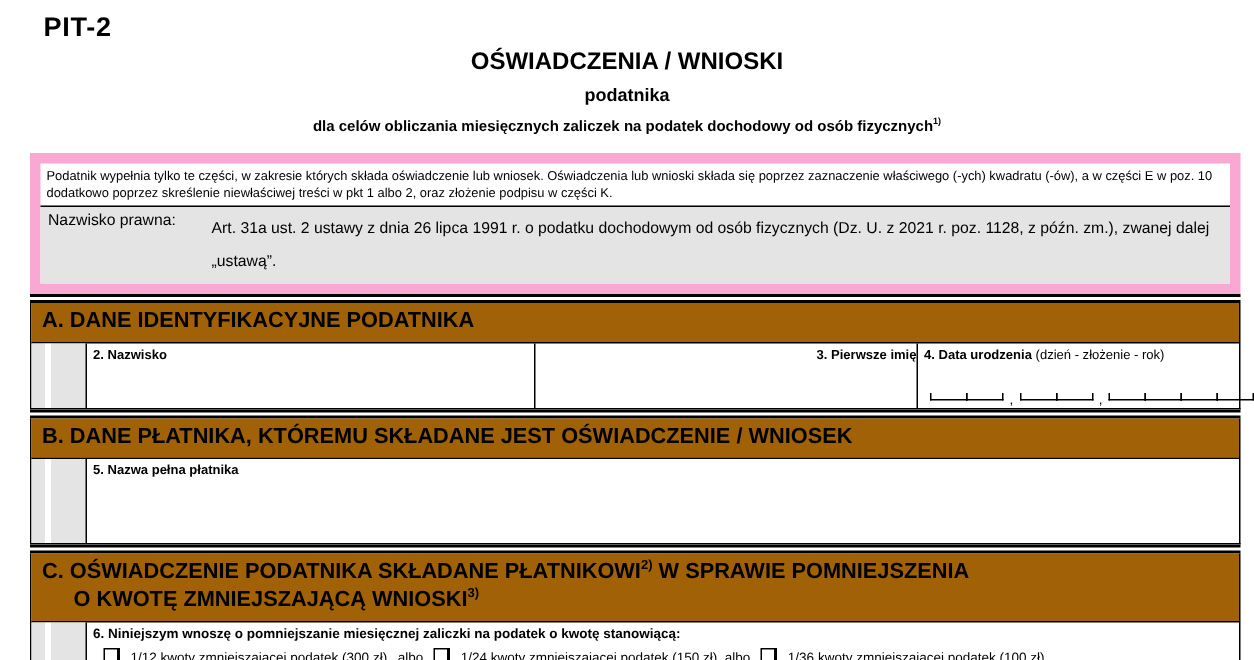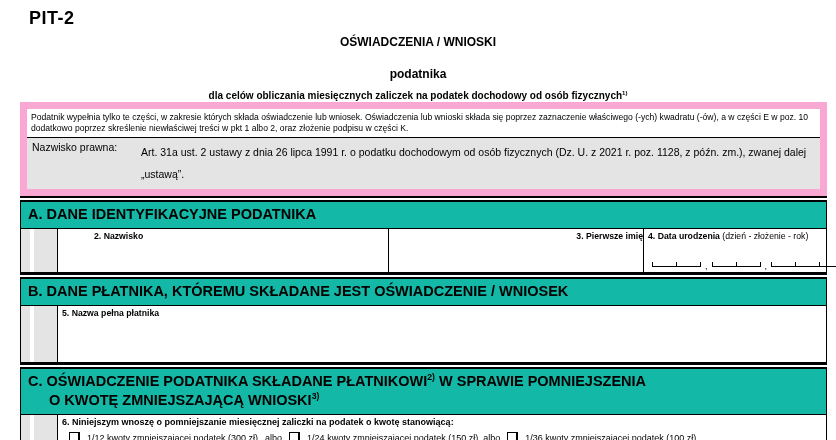--- a/index.html
+++ b/index.html
@@ -3,46 +3,46 @@
 <meta charset="utf-8">
 <style>
   * { margin:0; padding:0; box-sizing:border-box; }
   html,body { width:836px; height:440px; }
   body {
     position:relative; overflow:hidden; background:#ffffff; color:#000;
     font-family:"Liberation Sans", sans-serif; -webkit-font-smoothing:antialiased;
   }
   .pit-code { position:absolute; left:29px; top:8px; font-size:18px; font-weight:bold; letter-spacing:.5px; }
   .title-block { position:absolute; left:0; top:33px; width:100%; text-align:center; font-weight:bold; }
-  .t1 { font-size:12px; line-height:18px; margin-bottom:16px; }
+  .t1 { font-size:16px; line-height:18px; margin-bottom:5px; }
   .t2 { font-size:12px; line-height:14px; margin-bottom:7px; }
   .t3 { font-size:10px; line-height:15px; }
   sup { font-size:60%; vertical-align:super; line-height:0; }
 
   .form-wrap { position:absolute; left:20px; top:102px; width:807px; }
 
   .info-box { border:7px solid #f9a8d4; }
   .info-text { font-size:8.6px; line-height:11px; padding:3px 5px 3px 4px; }
   .legal-row { display:flex; background:#e4e4e4; border-top:1px solid #000; }
   .legal-label { width:92px; flex:none; font-size:10.5px; padding:3px 0 3px 5px; }
   .legal-text { flex:1; font-size:10.5px; line-height:22px; padding:3px 6px 4px 22px; }
 
   .dbl { height:6px; border-top:2px solid #000; border-bottom:2px solid #000; background:#fff; }
 
   .section { border-left:1px solid #000; border-right:1px solid #000; border-bottom:1px solid #000; }
-  .sec-header { background:#14b8a6; font-weight:bold; font-size:14.5px; line-height:19px; padding:3px 8px 4px 7px; }
+  .sec-header { background:#a16207; font-weight:bold; font-size:14.5px; line-height:19px; padding:3px 8px 4px 7px; }
   .sec-header .indent { padding-left:21px; }
 
   .field-row { display:flex; border-top:1px solid #000; }
   .strip { width:37px; flex:none; border-right:1px solid #000;
     background-image:linear-gradient(90deg,#e4e4e4 0 9px,#ffffff 9px 13px,#e4e4e4 13px 100%); }
   .cells { flex:1; display:flex; }
   .cell { padding:2px 0 0 4px; font-size:8.7px; font-weight:bold; position:relative; }
   .cell + .cell { border-left:1px solid #000; }
-  .row-a { height:44px;gap:32px; }
+  .row-a { height:44px; }
   .row-b { height:57px; }
   .cell-nazwisko { width:298px; }
   .cell-imie { width:255px;text-align:right; }
   .cell-data { flex:1; }
   .cell-full { flex:1; }
   .hint { font-weight:normal; }
 
   .date-ticks { position:absolute; left:8px; bottom:5px; display:flex; align-items:flex-end; }
   .tick-cell { width:25px; height:5px; border-left:1px solid #000; border-right:1px solid #000;
     border-bottom:1px solid #000; margin-right:-1px; }

